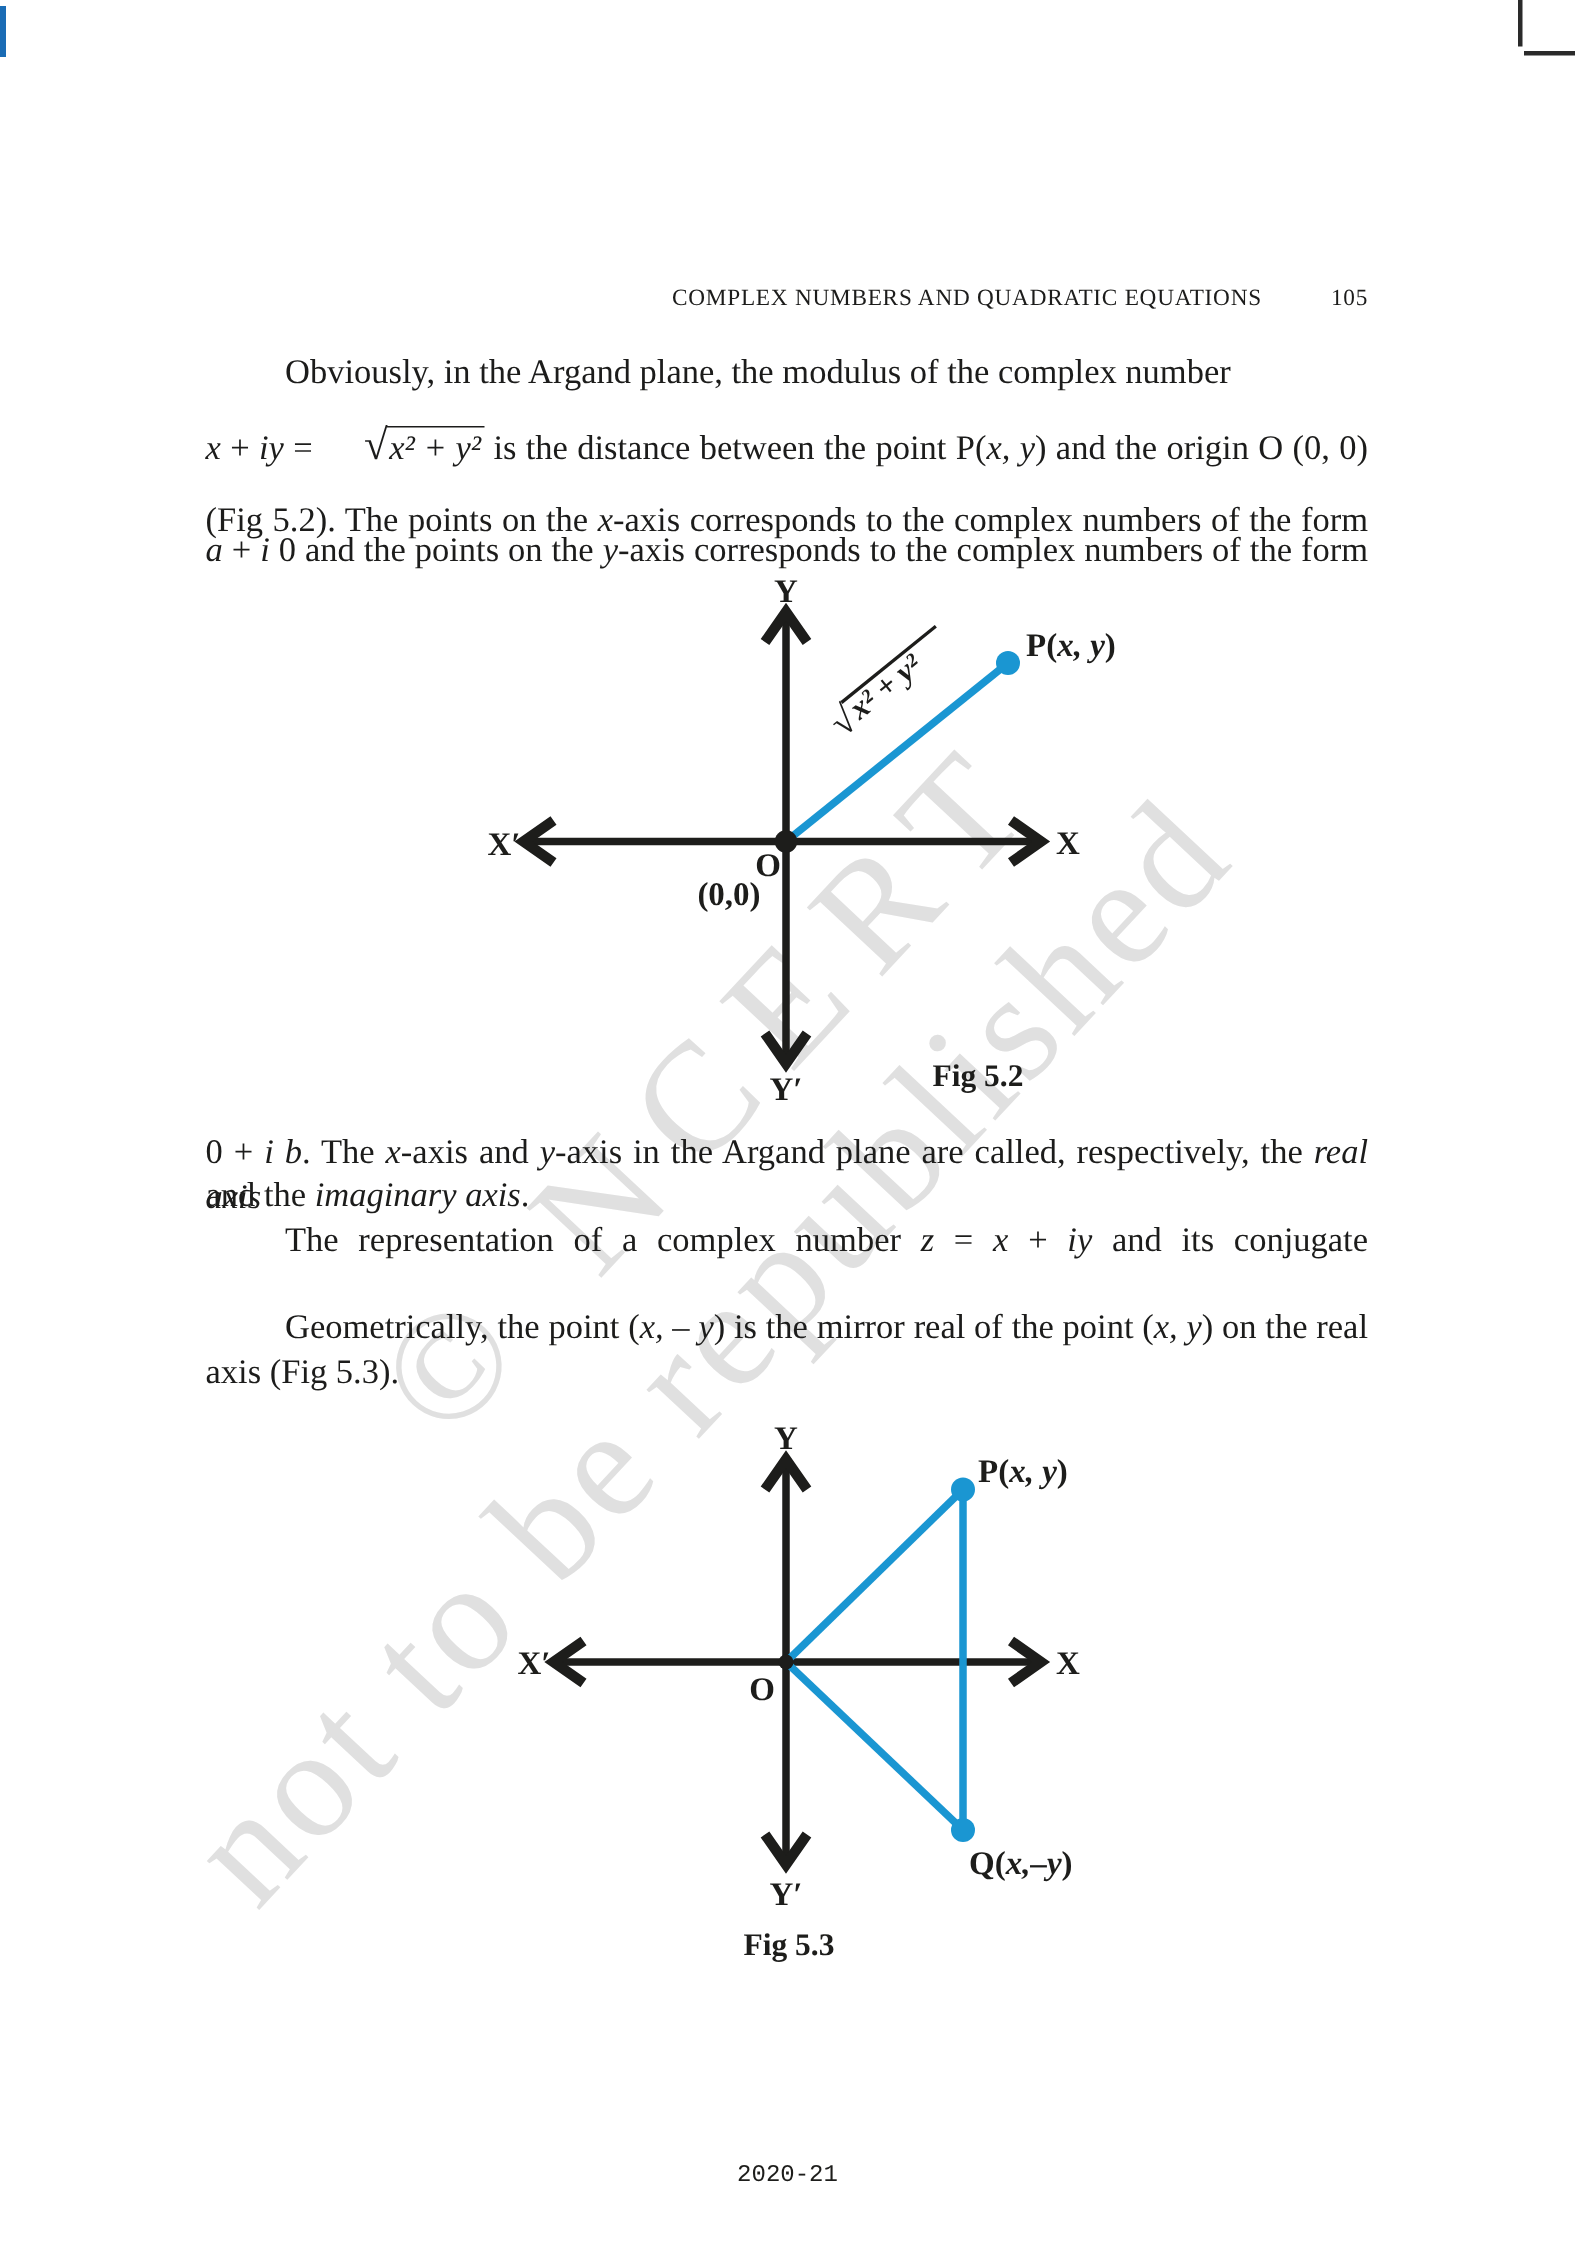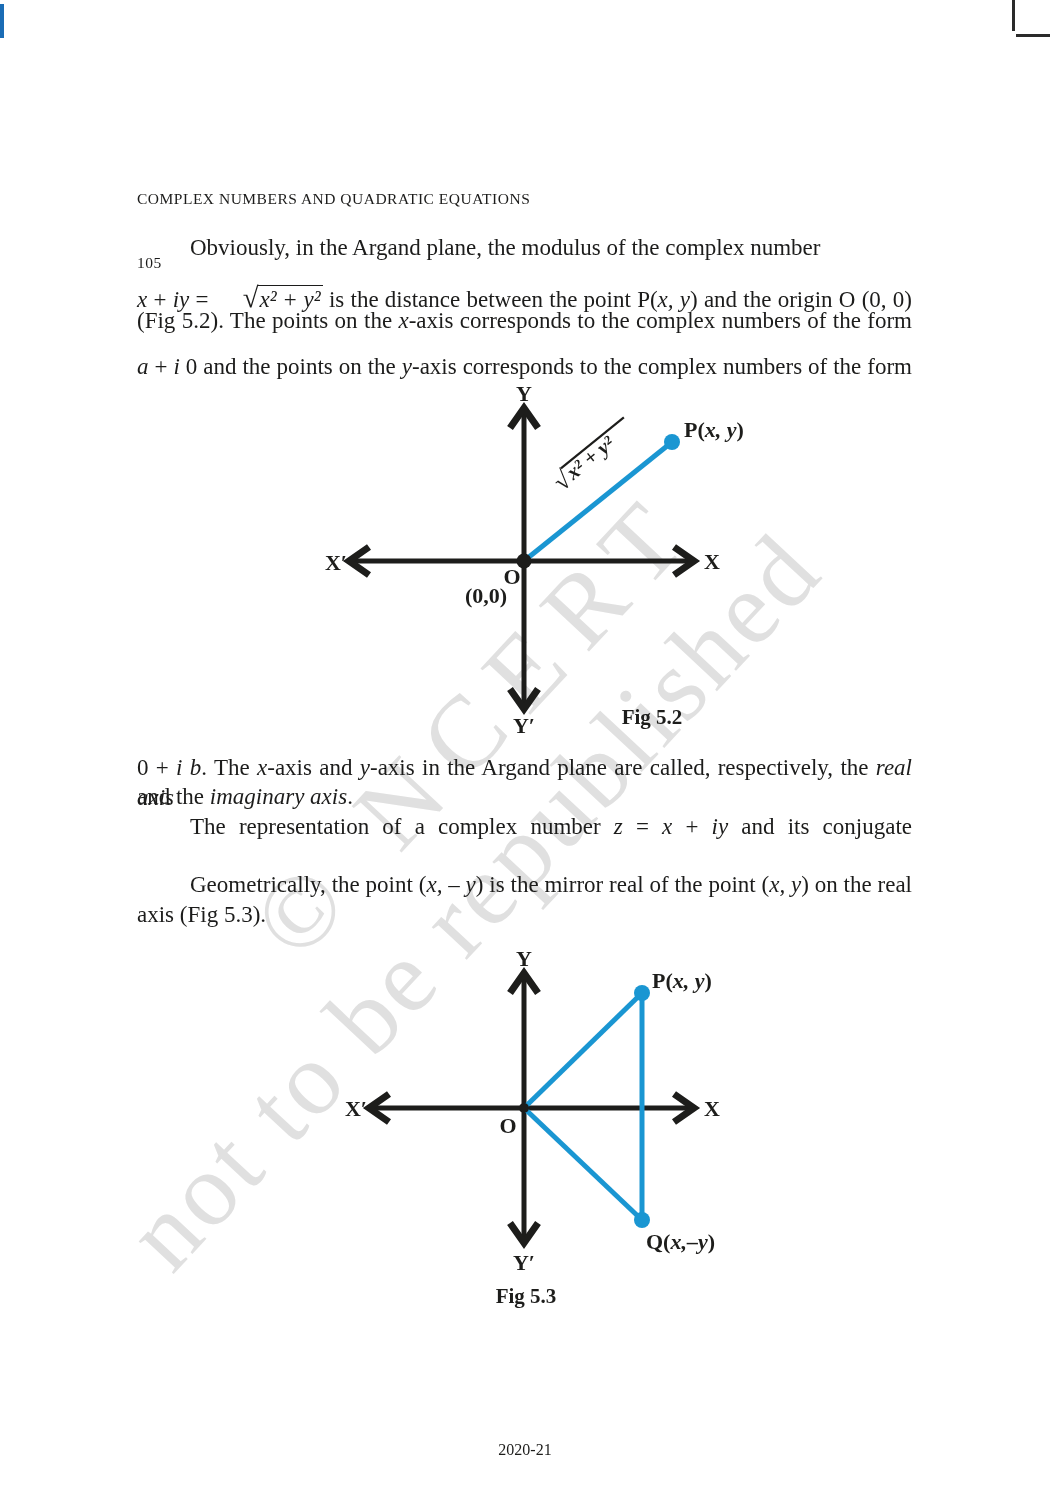--- a/index.html
+++ b/index.html
@@ -19,21 +19,21 @@
   #wm1{ left:272px; top:880px; transform:rotate(-47deg); letter-spacing:22px; }
   #wm2{ left:146px; top:1192px; transform:rotate(-47deg); letter-spacing:4px; }
   
   .edge-tab{ position:absolute; left:0; top:4px; width:4px; height:34px; background:#1a6cb5; z-index:2;}
   .crop-v{ position:absolute; left:1012px; top:0; width:2.5px; height:31px; background:#2a2a2a; z-index:2;}
   .crop-h{ position:absolute; left:1016px; top:34px; width:34px; height:2.5px; background:#2a2a2a; z-index:2;}
   
   .running-head{
     position:absolute; left:137px; top:190px; width:775px;
     display:flex; justify-content:flex-end; align-items:baseline; gap:46px;
-    font-size:15.5px; letter-spacing:0.5px; z-index:1;flex-direction:column;
+    font-size:15.5px; letter-spacing:0.5px; z-index:1;
   }
   
   .bline{
     position:absolute; left:137px; width:775px; height:30px;
     font-size:23px; line-height:30px; z-index:1;
   }
   .bline.stretch{ text-align:justify; text-align-last:justify; }
   .bline.left{ text-align:left; }
   .bline.indent{ padding-left:53px; width:722px; }
   .seg-i{ font-style:italic; }
@@ -47,21 +47,21 @@
   .axis{ stroke:#1d1d1b; stroke-width:5; fill:none; }
   .chev{ stroke:#1d1d1b; stroke-width:7; fill:none; stroke-linejoin:miter; }
   .blue-line{ stroke:#1a96d2; stroke-width:5; fill:none; }
   .lab{ font-family:"Liberation Serif", serif; font-weight:bold; font-size:22px; fill:#1d1d1b; }
   .lab-it{ font-style:italic; }
   .cap{ font-family:"Liberation Serif", serif; font-weight:bold; font-size:21px; fill:#1d1d1b; }
   .radlab{ font-family:"Liberation Serif", serif; font-weight:bold; fill:#1d1d1b; }
   
   .footer{
     position:absolute; left:0; top:1441px; width:1050px; text-align:center;
-    font-family:Liberation Serif, serif; font-size:16px; color:#1d1d1b; z-index:1;
+    font-family:Liberation Mono, monospace; font-size:16px; color:#1d1d1b; z-index:1;
   }
 </style>
 </head>
 <body>
 
 <div id="page">
 
   <div class="wm" id="wm1">© NCERT</div>
   <div class="wm" id="wm2">not to be republished</div>
 
@@ -69,21 +69,21 @@
   <div class="crop-v"></div>
   <div class="crop-h"></div>
 
   <div class="running-head">
     <span>COMPLEX NUMBERS AND QUADRATIC EQUATIONS</span>
     <span>105</span>
   </div>
 
   <div class="bline left indent" style="top:233px"><span>Obviously, in the Argand plane, the modulus of the complex number</span></div>
   <div class="bline stretch" style="top:283px"><span class="seg-i">x</span><span> + </span><span class="seg-i">iy</span><span> = </span><span class="rad"><span class="rad-sign">√</span><span class="rad-bar">x² + y²</span></span><span> is the distance between the point P(</span><span class="seg-i">x, y</span><span>) and the origin O (0, 0)</span></div>
-  <div class="bline stretch" style="top:306px"><span>(Fig 5.2). The points on the </span><span class="seg-i">x</span><span>-axis corresponds to the complex numbers of the form</span></div>
+  <div class="bline stretch" style="top:332px"><span>(Fig 5.2). The points on the </span><span class="seg-i">x</span><span>-axis corresponds to the complex numbers of the form</span></div>
   <div class="bline stretch" style="top:352px"><span class="seg-i">a</span><span> + </span><span class="seg-i">i</span><span> 0 and the points on the </span><span class="seg-i">y</span><span>-axis corresponds to the complex numbers of the form</span></div>
 
   <svg id="fig52svg" class="figsvg" width="480" height="380" viewBox="0 0 480 380">
 
     <line class="axis" x1="224" y1="33" x2="224" y2="325"></line>
     <path class="chev" d="M 210 48 L 224 28 L 238 48"></path>
     <path class="chev" d="M 210 309 L 224 329 L 238 309"></path>
     <line class="axis" x1="53" y1="181" x2="390" y2="181"></line>
     <path class="chev" d="M 69 167 L 49 181 L 69 195"></path>
     <path class="chev" d="M 374 167 L 394 181 L 374 195"></path>

